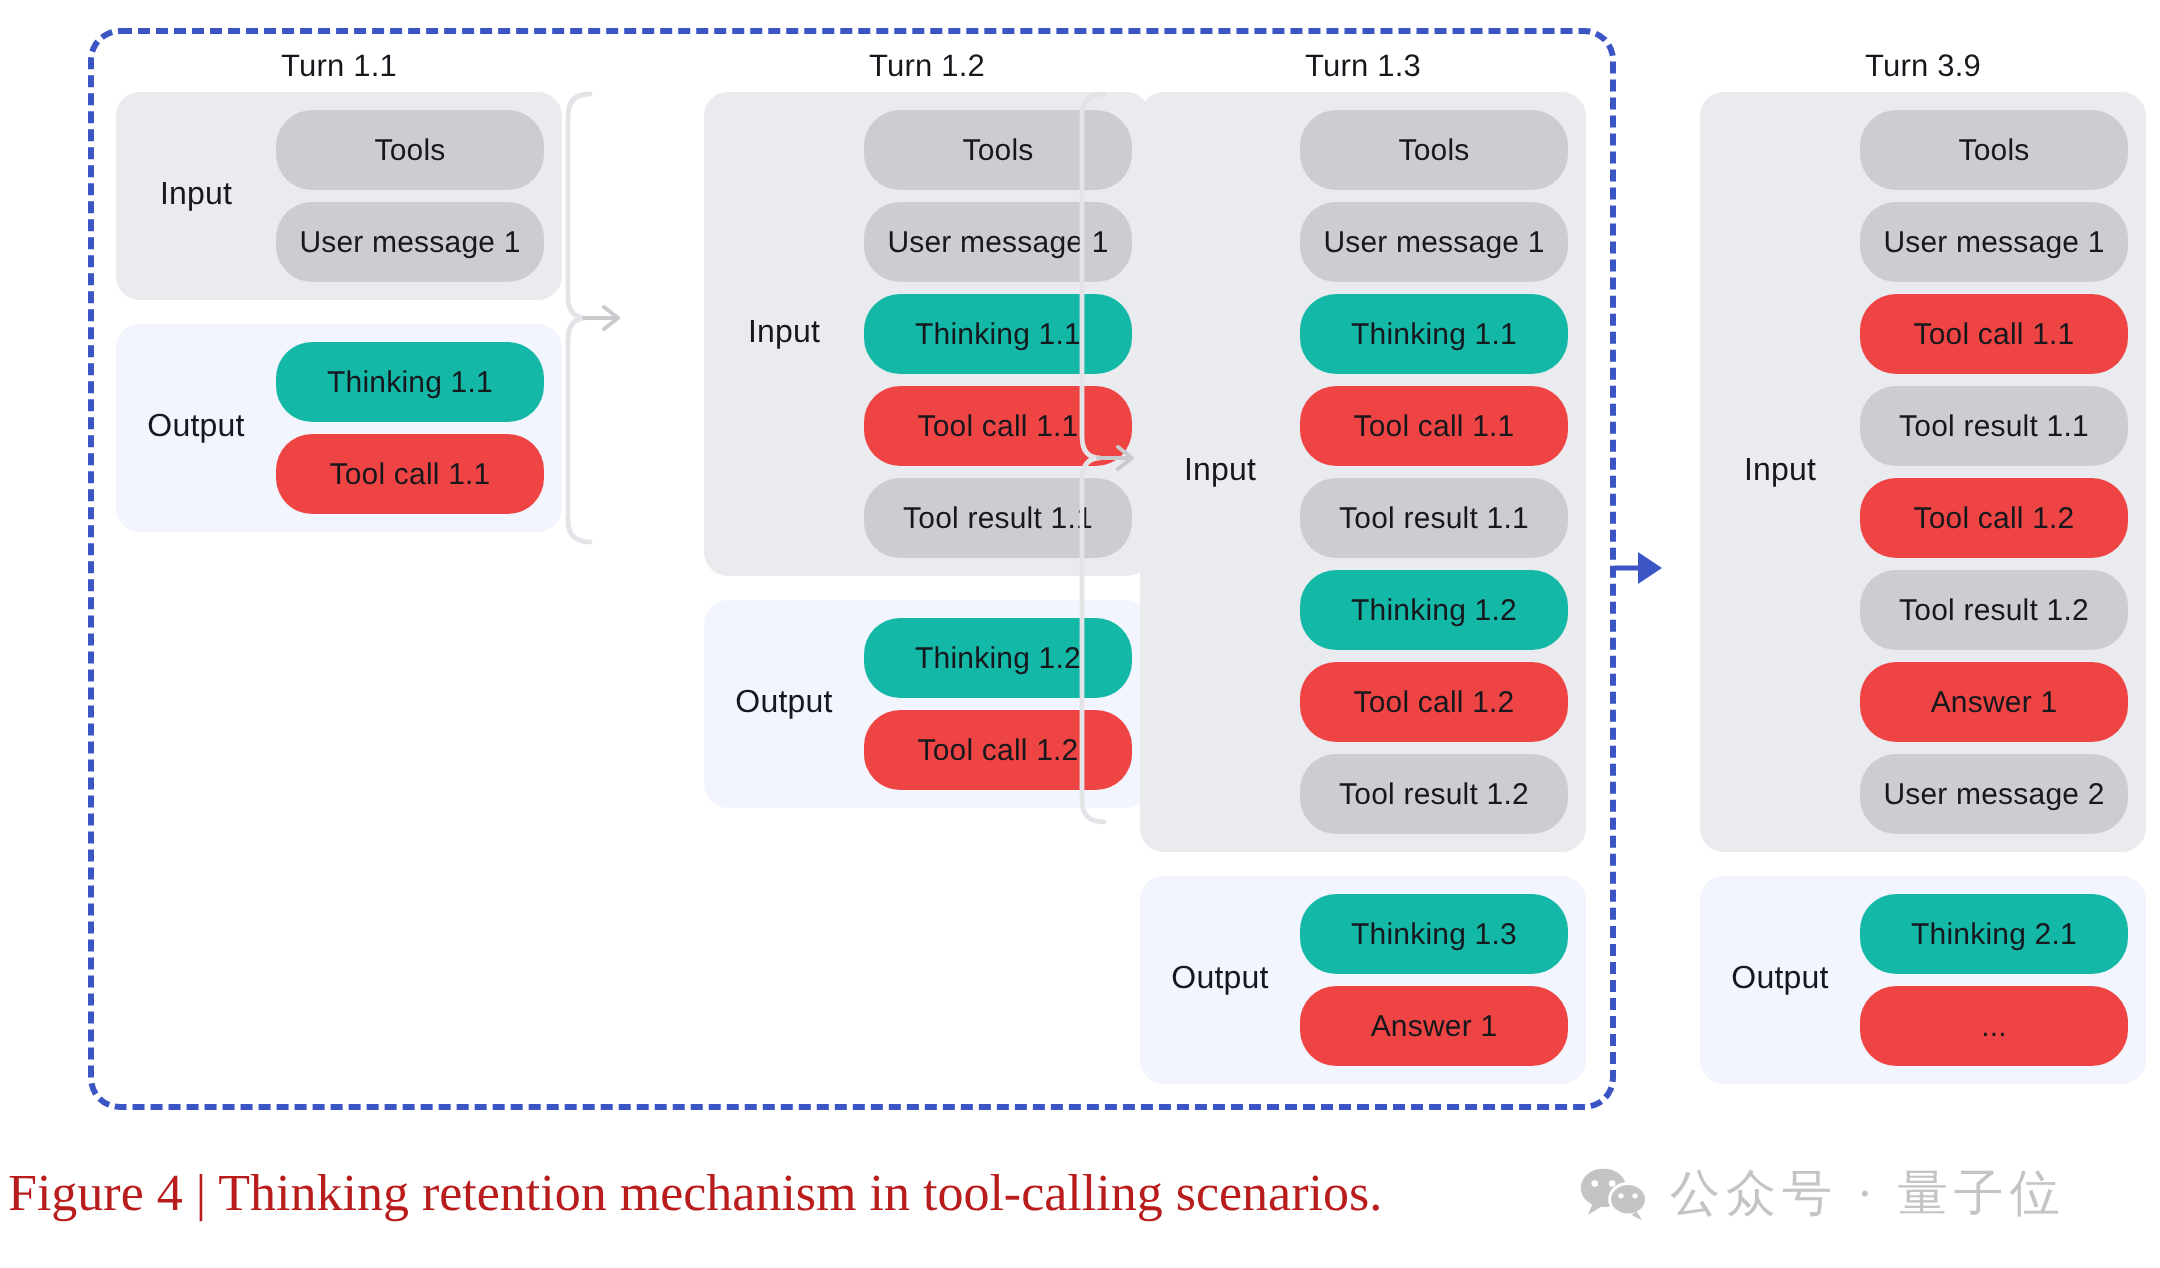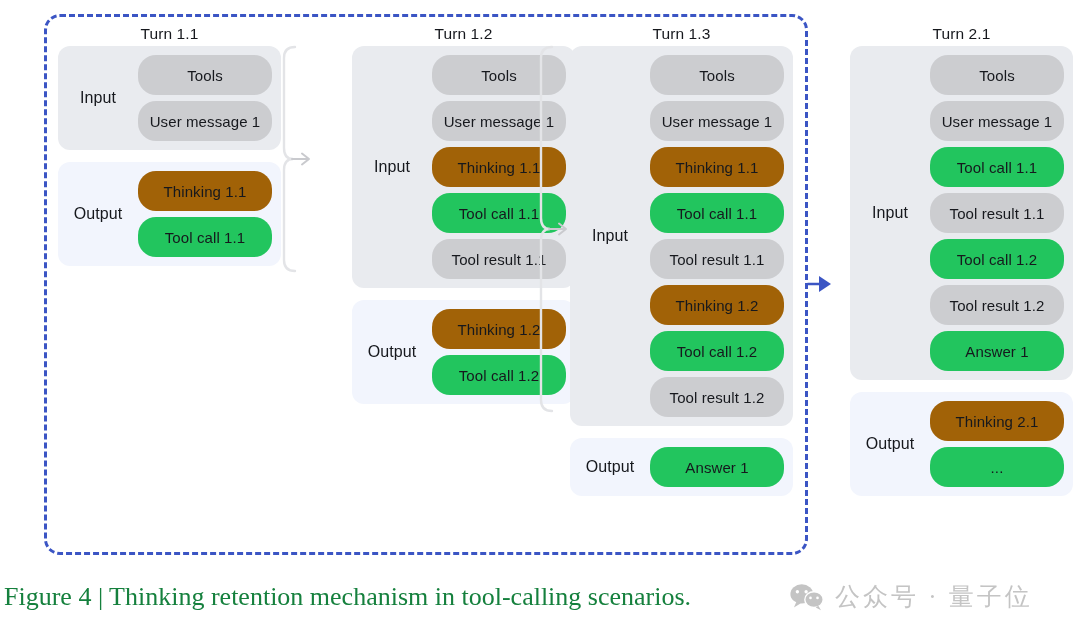--- a/index.html
+++ b/index.html
@@ -73,42 +73,42 @@
     border-radius:18px;
     display:flex;
     align-items:center;
     justify-content:center;
     font-size:15px;
     color:#16181d;
     letter-spacing:0.1px;
     white-space:nowrap;
   }
   .blk.gray{ background:#cccdd0; }
-  .blk.light{ background:#22c55e; }
-  .blk.blue{ background:#a16207; }
+  .blk.light{ background:#ef4444; }
+  .blk.blue{ background:#14b8a6; }
 
   
   .brace{
     position:absolute;
     pointer-events:none;
   }
   
   .blue-arrow{
     position:absolute;
     left:806px; top:272px;
     width:28px; height:24px;
   }
   
   .caption{
     position:absolute;
     left:4px; top:580px;
     width:800px;
     font-family:"Liberation Serif", serif;
     font-size:26px;
-    color:#15803d;
+    color:#b91c1c;
     line-height:34px;
     white-space:nowrap;
   }
   
   .watermark{
     position:absolute;
     left:789px; top:580px;
     display:flex; align-items:center; gap:10px;
     color:#c4c4c4;
   }
@@ -180,37 +180,39 @@
           <div class="blk light">Tool call 1.1</div>
           <div class="blk gray">Tool result 1.1</div>
           <div class="blk blue">Thinking 1.2</div>
           <div class="blk light">Tool call 1.2</div>
           <div class="blk gray">Tool result 1.2</div>
         </div>
       </div>
       <div class="panel panel-output">
         <div class="panel-label">Output</div>
         <div class="blocks">
+          <div class="blk blue">Thinking 1.3</div>
           <div class="blk light">Answer 1</div>
         </div>
       </div>
     </div>
 
     <div class="col col-4">
-      <div class="col-title">Turn 2.1</div>
+      <div class="col-title">Turn 3.9</div>
       <div class="panel panel-input">
         <div class="panel-label">Input</div>
         <div class="blocks">
           <div class="blk gray">Tools</div>
           <div class="blk gray">User message 1</div>
           <div class="blk light">Tool call 1.1</div>
           <div class="blk gray">Tool result 1.1</div>
           <div class="blk light">Tool call 1.2</div>
           <div class="blk gray">Tool result 1.2</div>
           <div class="blk light">Answer 1</div>
+          <div class="blk gray">User message 2</div>
         </div>
       </div>
       <div class="panel panel-output">
         <div class="panel-label">Output</div>
         <div class="blocks">
           <div class="blk blue">Thinking 2.1</div>
           <div class="blk light">...</div>
         </div>
       </div>
     </div>

